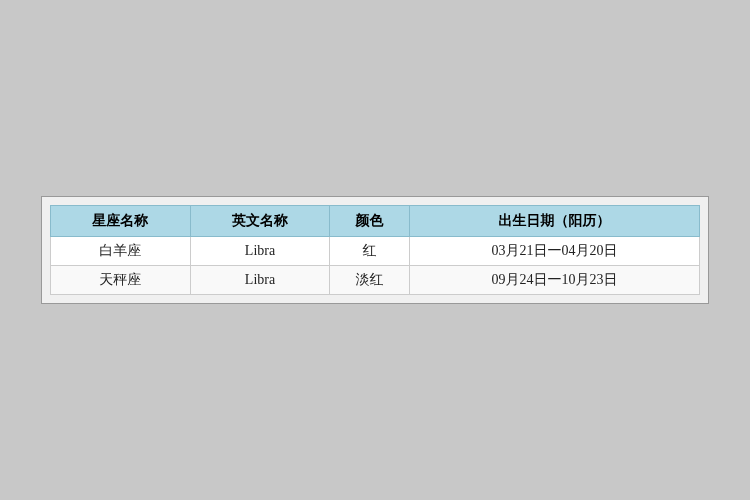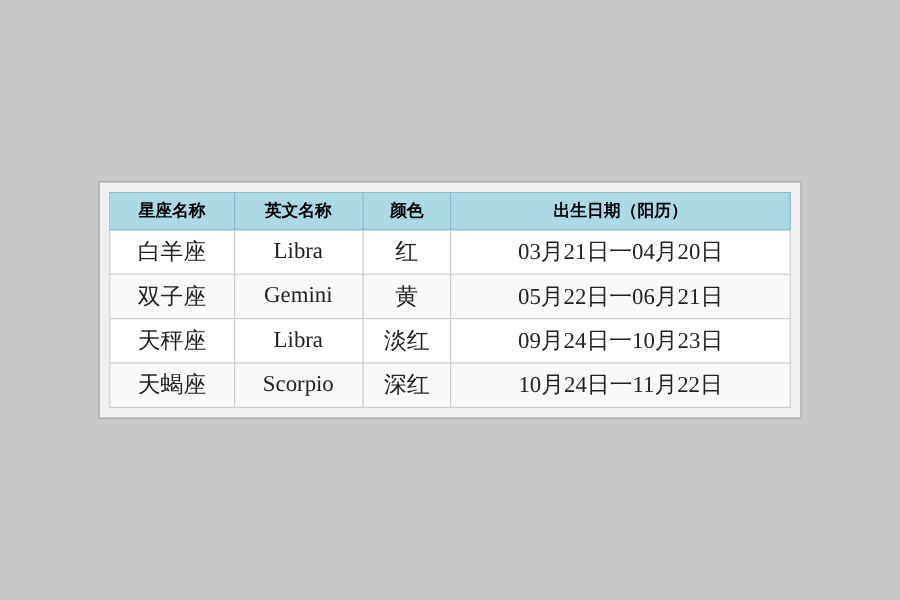--- a/index.html
+++ b/index.html
@@ -10,42 +10,42 @@
       display: flex;
       align-items: center;
       justify-content: center;
       font-family: "SimSun", "宋体", serif;
       font-size: 14px;
     }
     .table-wrapper {
       background-color: #f0f0f0;
       border: 1px solid #999;
       padding: 8px;
-      width: 586px;
+      width: 668px;
     }
     table {
       width: 100%;
       border-collapse: collapse;
       background-color: #ffffff;
     }
     th {
       background-color: #add8e6;
       color: #000;
       font-weight: bold;
       text-align: center;
       padding: 6px 4px;
       border: 1px solid #88bbcc;
       font-size: 14px;
     }
     td {
       text-align: center;
       padding: 5px 4px;
       border: 1px solid #ccc;
       color: #222;
-      font-size: 19px;
+      font-size: 14px;
     }
     tr:nth-child(even) td {
       background-color: #f9f9f9;
     }
     tr:nth-child(odd) td {
       background-color: #ffffff;
     }
   </style>
 </head>
 <body>
@@ -61,32 +61,20 @@
       </tr>
     </thead>
     <tbody id="table-body">
     <tr>
           <td>白羊座</td>
           <td>Libra</td>
           <td>红</td>
           <td>03月21日一04月20日</td>
         </tr>
         <tr>
-          <td>双子座</td>
-          <td>Gemini</td>
-          <td>黄</td>
-          <td>05月22日一06月21日</td>
-        </tr>
-        <tr>
           <td>天秤座</td>
           <td>Libra</td>
           <td>淡红</td>
           <td>09月24日一10月23日</td>
-        </tr>
-        <tr>
-          <td>天蝎座</td>
-          <td>Scorpio</td>
-          <td>深红</td>
-          <td>10月24日一11月22日</td>
         </tr>
       </tbody>
   </table>
 </div>
 
 </body></html>

